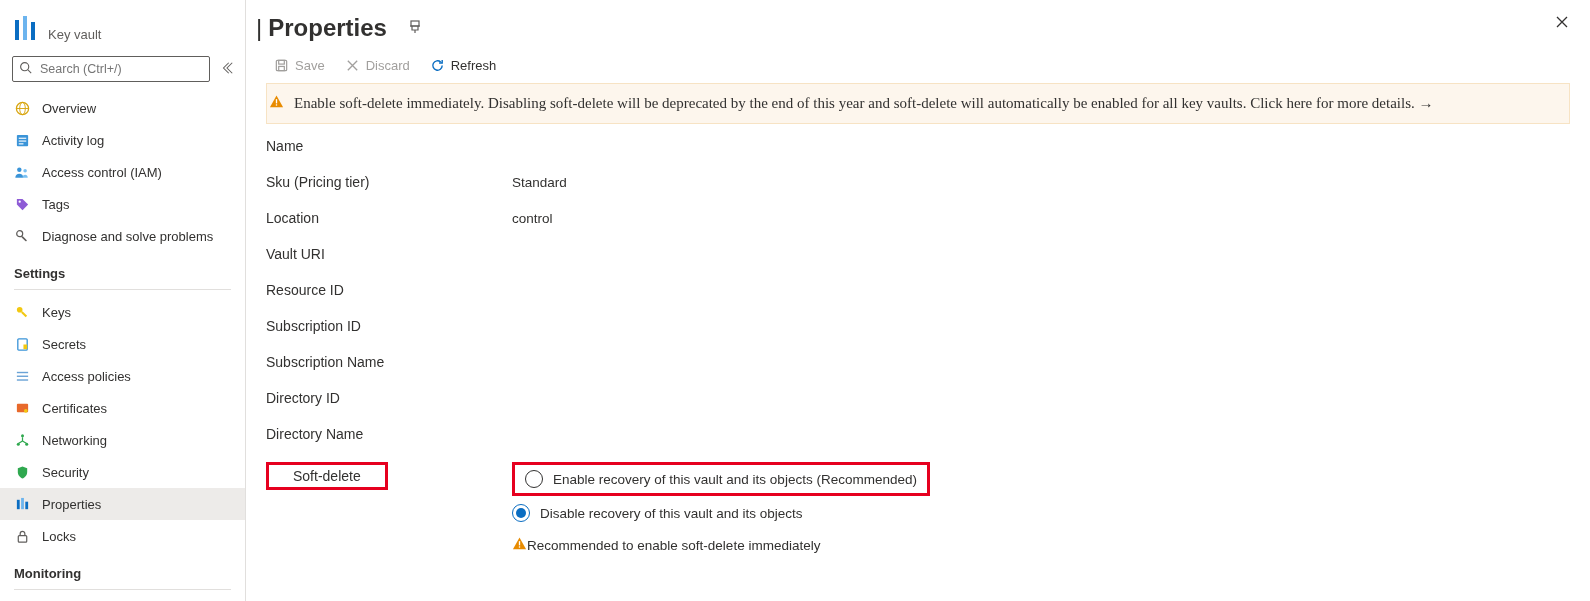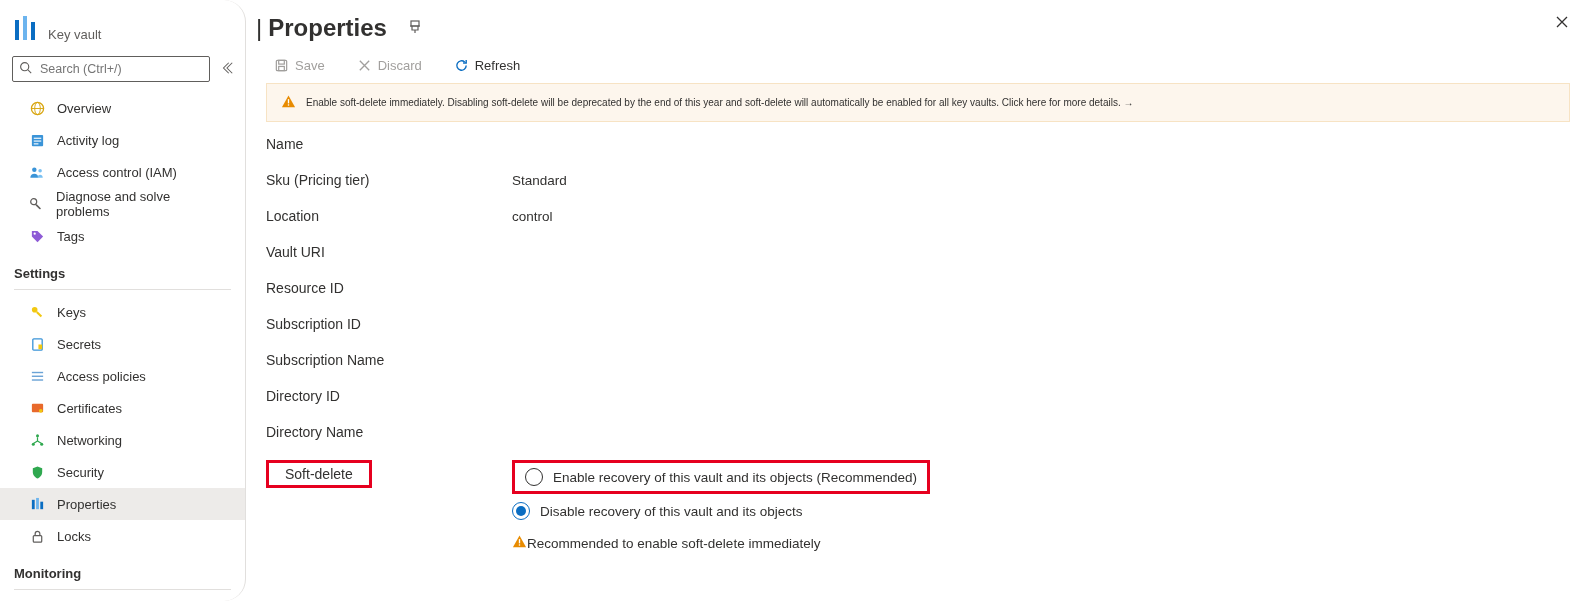--- a/index.html
+++ b/index.html
@@ -15,21 +15,20 @@
   }
   .layout { display: flex; height: 100%; }
   
   .sidebar {
     width: 246px;
     border-right: 1px solid #e1dfdd;
     display: flex;
     flex-direction: column;
     padding-top: 10px;
     position: relative;
-    border-radius: 22px;
   }
   .sidebar .brand {
     display: flex;
     align-items: flex-end;
     gap: 10px;
     padding: 6px 12px 14px 14px;
   }
   .brand-icon { display: inline-flex; }
   .brand-label { font-size: 13px; color: #605e5c; }
   .search-row { padding: 0 12px 10px 12px; display: flex; align-items: center; gap: 6px; }
@@ -52,21 +51,21 @@
     color: #323130;
   }
   .collapse-btn { color: #605e5c; cursor: pointer; padding: 4px; }
   .nav-scroll { overflow-y: auto; flex: 1; }
   .nav-scroll::-webkit-scrollbar { width: 10px; }
   .nav-scroll::-webkit-scrollbar-thumb { background: #c8c6c4; border-radius: 5px; }
   .nav-item {
     display: flex;
     align-items: center;
     gap: 12px;
-    padding: 6px 29px;
+    padding: 6px 14px;
     height: 32px;
     cursor: pointer;
     color: #323130;
   }
   .nav-item.selected { background: #edebe9; }
   .nav-icon { width: 16px; height: 16px; display: inline-flex; align-items: center; justify-content: center; }
   .section-header {
     font-weight: 600;
     font-size: 13px;
     color: #323130;
@@ -80,44 +79,45 @@
     align-items: center;
     padding: 14px 20px 6px 10px;
   }
   .titlebar .pipe { font-size: 24px; font-weight: 300; color: #323130; margin-right: 6px; }
   .titlebar h1 { font-size: 24px; font-weight: 600; margin: 0; }
   .title-actions { margin-left: 20px; color: #605e5c; display: flex; gap: 10px; }
   .close-btn { position: absolute; top: 14px; right: 20px; cursor: pointer; color: #323130; }
   .toolbar {
     display: flex;
     align-items: flex-start;
-    gap: 32px;
+    gap: 20px;
     padding: 10px 20px 10px 28px;
     font-size: 13px;
     color: #605e5c;
   }
   .toolbar .tbtn { display: flex; align-items: center; gap: 6px; cursor: pointer; }
   .toolbar .tbtn.disabled { color: #a19f9d; cursor: default; }
   .toolbar .tbtn.active { color: #323130; }
   .banner {
     margin: 0 20px 14px 20px;
     background: #fdf6ed;
     border: 1px solid #f7e3c4;
-    padding: 10px 14px;
+    padding: 10px 2px;
     display: flex;
     align-items: center;
     gap: 10px;
-    font-size: 10px;
+    font-size: 15px;
     color: #323130;
+    font-family: Liberation Serif, serif;
   }
   .content { padding: 0 20px 20px 20px; display: flex; flex-direction: column; gap: 20px; }
   .row { display: flex; align-items: center; }
   .row .label { width: 246px; font-size: 14px; color: #323130; }
   .row .value { font-size: 13.5px; color: #323130; }
-  .highlight-box { display: inline-block; border: 3px solid #e6001f; padding: 3px 16px; }
+  .highlight-box { display: inline-block; border: 3px solid #e6001f; padding: 3px 24px; }
   .soft-options { display: flex; flex-direction: column; gap: 8px; }
   .radio-row { display: flex; align-items: center; gap: 10px; font-size: 13.5px; }
   .radio {
     width: 18px; height: 18px; border: 1.5px solid #323130; border-radius: 50%;
     display: inline-flex; align-items: center; justify-content: center;
   }
   .radio.checked { border-color: #0a6dc2; }
   .radio.checked::after { content: ""; width: 10px; height: 10px; border-radius: 50%; background: #0a6dc2; }
   .reco { display: flex; align-items: center; font-size: 13.5px; margin-top: 6px; }
 </style>
@@ -185,34 +185,34 @@
               <path d="M1.5 14c0-3 2-4.5 4.5-4.5s4.5 1.5 4.5 4.5" fill="#3a94d8"></path>
               <circle cx="12.5" cy="6" r="2" fill="#79c0f2"></circle>
               <path d="M9.5 14c0-2.3 1.4-3.5 3-3.5s3 1.2 3 3.5" fill="#79c0f2"></path>
             </svg>
         </span>
         <span>Access control (IAM)</span>
       </div>
       <div class="nav-item">
         <span class="nav-icon">
           <svg width="15" height="15" viewBox="0 0 16 16">
+              <path d="M2 2h6l6 6-6 6-6-6z" fill="#8e5bd6"></path>
+              <circle cx="5" cy="5" r="1.2" fill="#fff"></circle>
+            </svg>
+        </span>
+        <span>Tags</span>
+      </div>
+      <div class="nav-item">
+        <span class="nav-icon">
+          <svg width="15" height="15" viewBox="0 0 16 16">
               <circle cx="5" cy="5" r="3.2" fill="none" stroke="#605e5c" stroke-width="1.3"></circle>
               <rect x="7.5" y="7.5" width="7" height="1.8" rx="0.9" transform="rotate(45 8 8)" fill="#605e5c"></rect>
             </svg>
         </span>
         <span>Diagnose and solve problems</span>
-      </div>
-      <div class="nav-item">
-        <span class="nav-icon">
-          <svg width="15" height="15" viewBox="0 0 16 16">
-              <path d="M2 2h6l6 6-6 6-6-6z" fill="#8e5bd6"></path>
-              <circle cx="5" cy="5" r="1.2" fill="#fff"></circle>
-            </svg>
-        </span>
-        <span>Tags</span>
       </div>
 
       <div class="section-header">Settings</div>
       <hr class="section-rule">
 
       <div class="nav-item">
         <span class="nav-icon">
           <svg width="15" height="15" viewBox="0 0 16 16">
               <circle cx="5" cy="5" r="3" fill="#f2c811"></circle>
               <rect x="7" y="7" width="7" height="2.2" transform="rotate(45 8 8)" fill="#f2c811"></rect>

